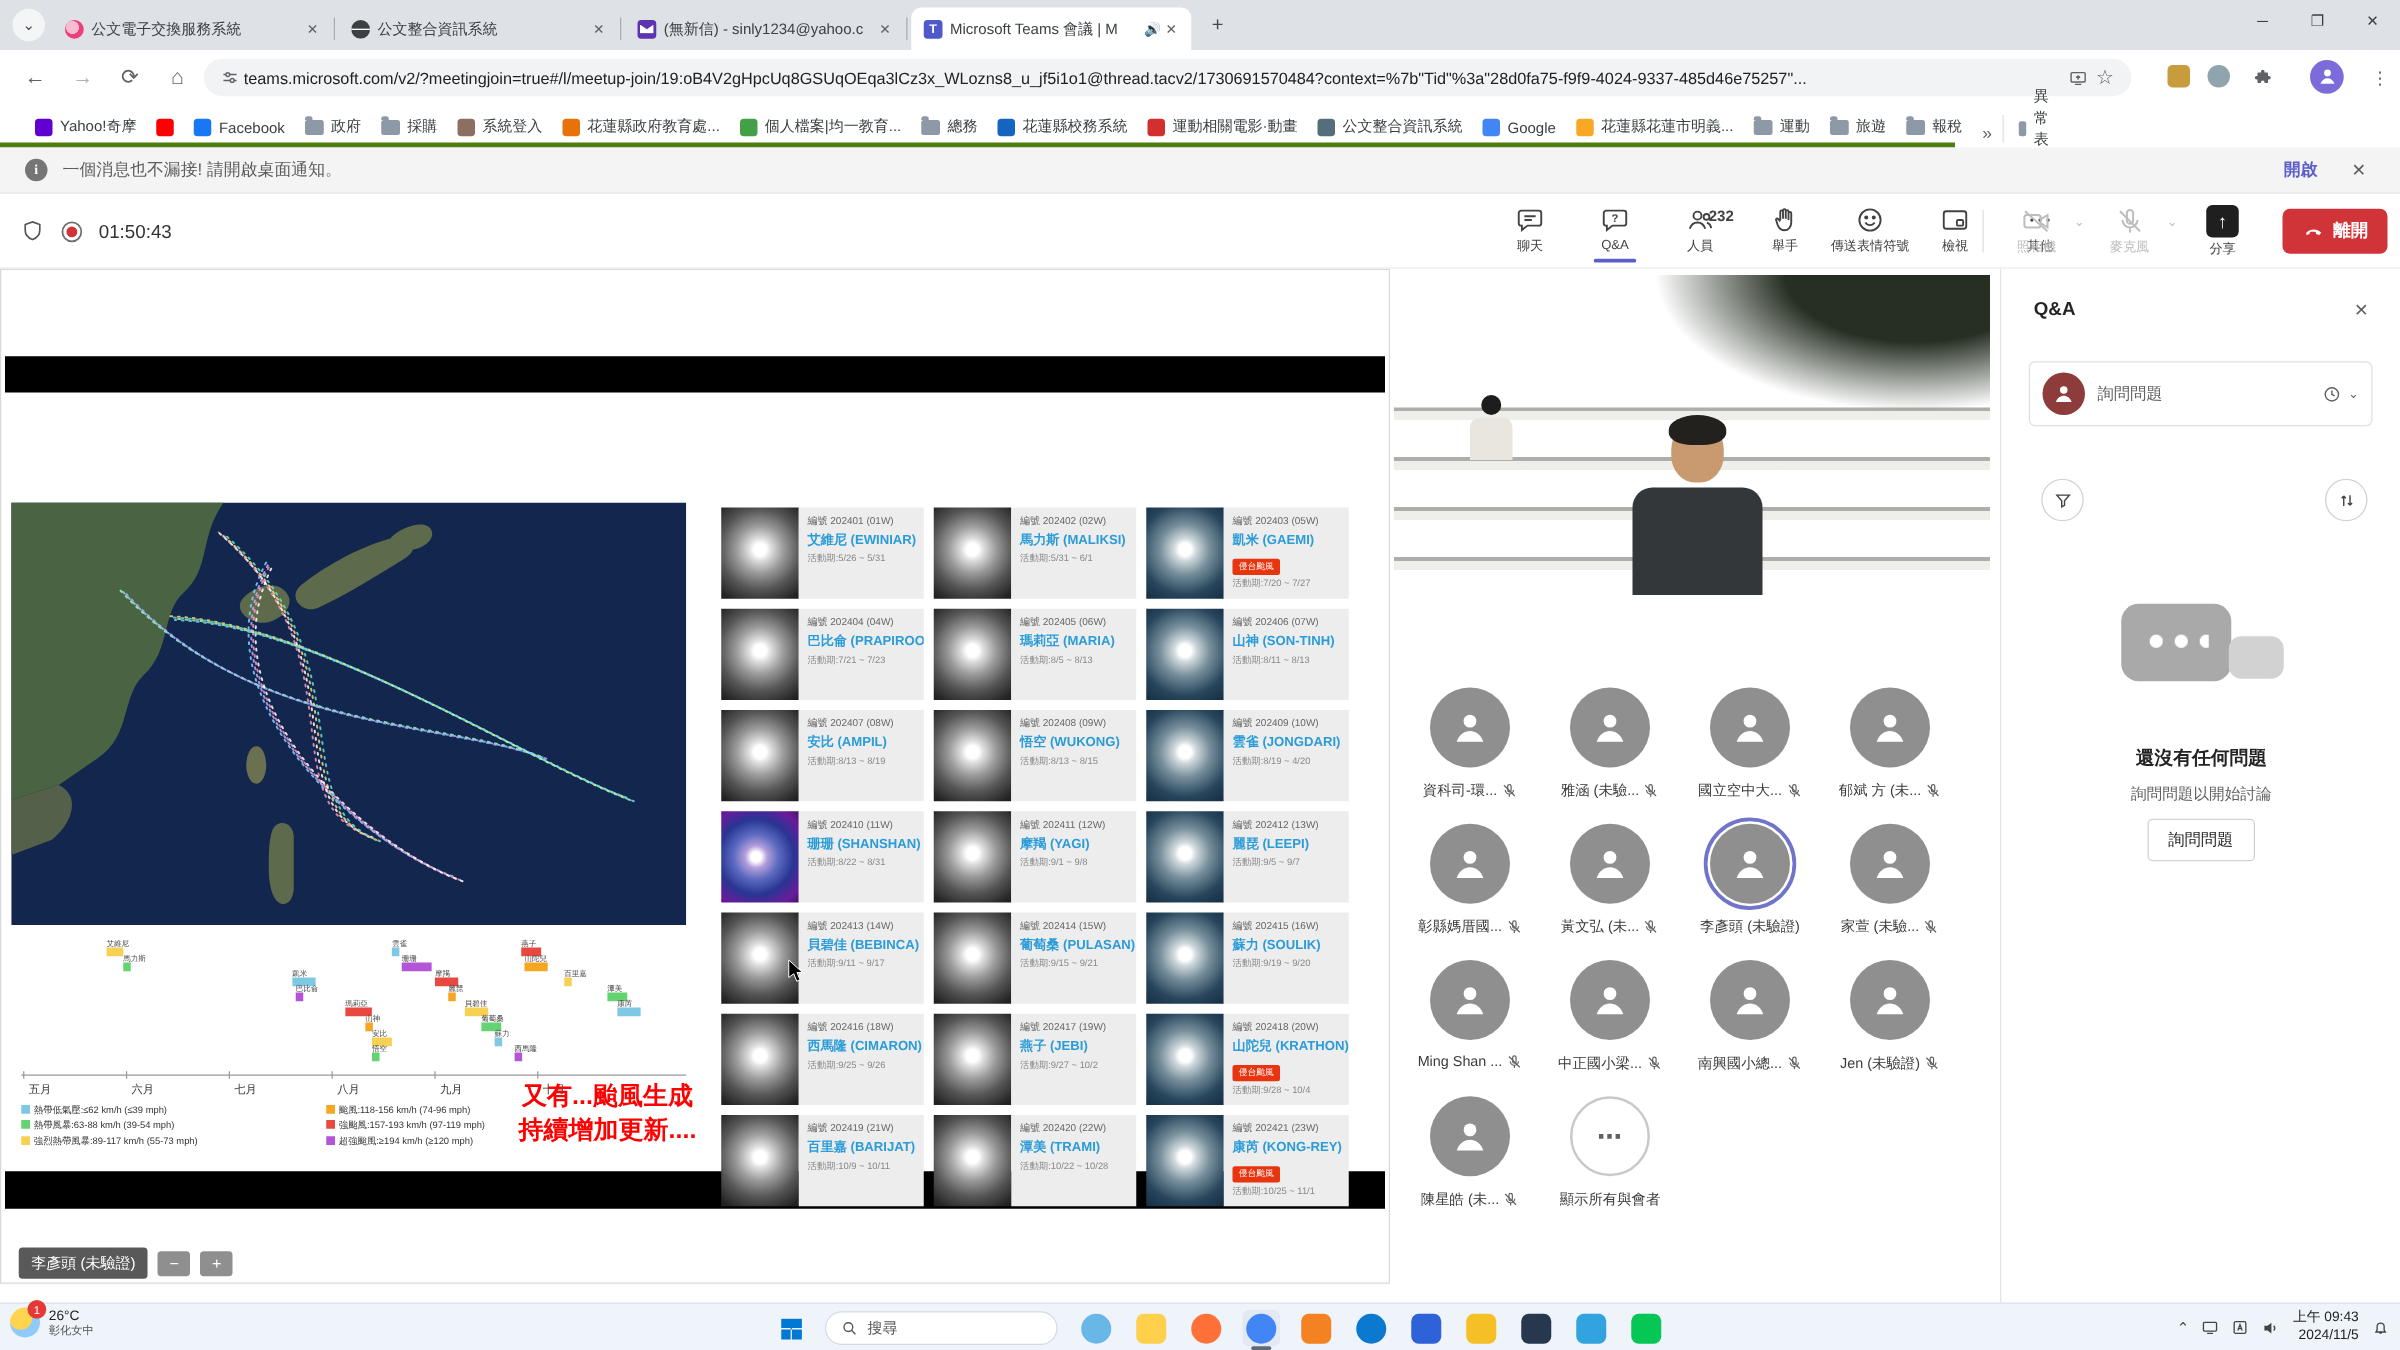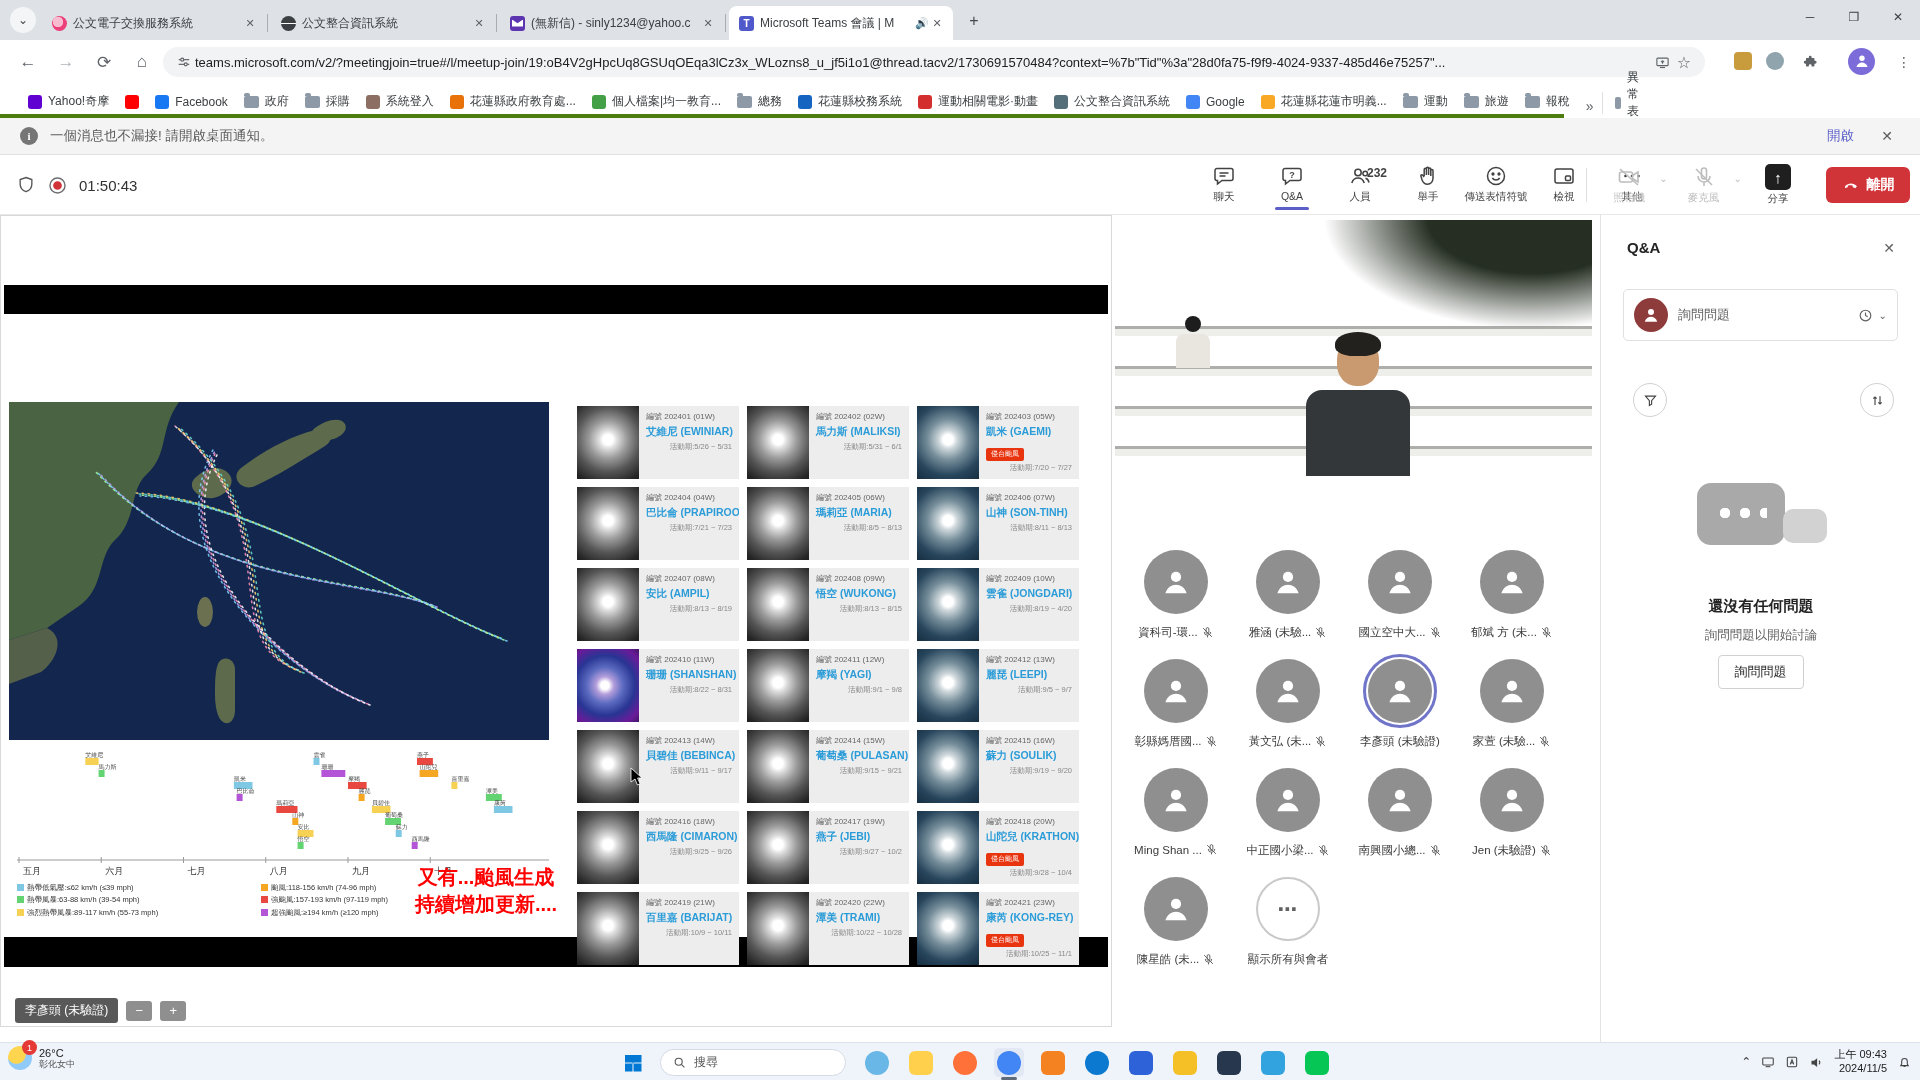--- a/index.html
+++ b/index.html
@@ -63,21 +63,21 @@
   .bm-ovf { font-size:14px; color:#5f6368; padding:0 8px; }
   #all-bookmarks { margin-left:auto; display:flex; align-items:center; gap:6px; font-size:12px; color:#3c4043;
     padding-right:8px; border-left:1px solid #e0e0e0; padding-left:12px; height:22px; }
 
   
   #notifbar { position:absolute; left:0; top:118px; width:1920px; height:37px; background:#f4f4f4;
     border-bottom:1px solid #e2e2e2; display:flex; align-items:center; padding:0 20px; }
   #notif-info { width:18px; height:18px; border-radius:50%; background:#757575; color:#fff; font-size:11px; font-weight:bold;
     display:flex; align-items:center; justify-content:center; margin-right:12px; font-family:"Liberation Serif",serif; }
   #notif-text { font-size:13.5px; color:#5c5c5c; }
-  #notif-action { margin-left:auto; font-size:13.5px; font-weight:normal; color:#5b5fc7; padding:4px 10px; }
+  #notif-action { margin-left:auto; font-size:13.5px; font-weight:bold; color:#5b5fc7; padding:4px 10px; }
   #notif-close { width:26px; height:26px; display:flex; align-items:center; justify-content:center; color:#5c5c5c;
     font-size:14px; margin-left:10px; }
 
   
   #meetbar { position:absolute; left:0; top:155px; width:1920px; height:60px; background:#fff;
     border-bottom:1px solid #e8e8e8; }
   #timer-group { position:absolute; left:16px; top:0; height:60px; display:flex; align-items:center; gap:12px; }
   #timer { font-size:15px; color:#333; }
   #meet-tools { position:absolute; left:1195px; top:5px; display:flex; gap:10px; }
   .mtool { width:58px; display:flex; flex-direction:column; align-items:center; gap:2px; padding:4px 0 6px; position:relative; }
@@ -115,21 +115,21 @@
   .tcard { display:flex; }
   .tcard .timg { width:62px; height:73px; flex:none;
     background:radial-gradient(circle at 50% 46%, #fff 0 5px, #ddd 9px, #9a9a9a 19px, #565656 32px, #242424 46px, #141414 60px); }
   .tcard:nth-child(3n) .timg { background:radial-gradient(circle at 50% 46%, #fff 0 5px, #cfd8dc 9px, #78909c 20px, #27455c 36px, #102536 55px); }
   .tcard:nth-child(10) .timg { background:radial-gradient(circle at 45% 50%, #fff 0 4px, #b39ddb 9px, #5c6bc0 18px, #283593 30px, #6a1b9a 42px, #1a1033 58px); }
   .tcard .tinfo { flex:1; background:#ededed; padding:5px 7px 0; overflow:hidden; }
   .tcard .tid { font-size:8px; color:#666; margin-bottom:3px; white-space:nowrap; }
   .tcard .tname { font-size:10.5px; font-weight:bold; color:#2b9cd8; margin-bottom:3px; white-space:nowrap; }
   .tcard .tbadge { display:inline-block; background:#e8340f; color:#fff; font-size:7px; padding:1px 5px 2px;
     border-radius:2px; margin-bottom:2px; }
-  .tcard .tperiod { font-size:7.5px; color:#888; white-space:nowrap;text-align:right; }
+  .tcard .tperiod { font-size:7.5px; color:#888; white-space:nowrap; }
   #presenter-chip { position:absolute; left:14px; top:782px; display:flex; align-items:center; gap:8px; }
   #presenter-chip .name { background:#595959; color:#fff; font-size:12px; padding:4px 10px; border-radius:3px; }
   .zbtn { width:26px; height:20px; background:#8f8f8f; color:#fff; border-radius:3px; font-size:13px;
     display:flex; align-items:center; justify-content:center; }
   #cursor { position:absolute; left:629px; top:528px; z-index:5; }
 
   
   #people { position:absolute; left:1112px; top:0; width:488px; height:827px; background:#fff; }
   #video-feed { position:absolute; left:3px; top:5px; width:477px; height:264px; overflow:hidden;
     background:linear-gradient(180deg,#242e1f 0%,#31402a 14%,#4d5a42 28%,#6d785f 45%,#7b8268 58%,#6670530 0),

